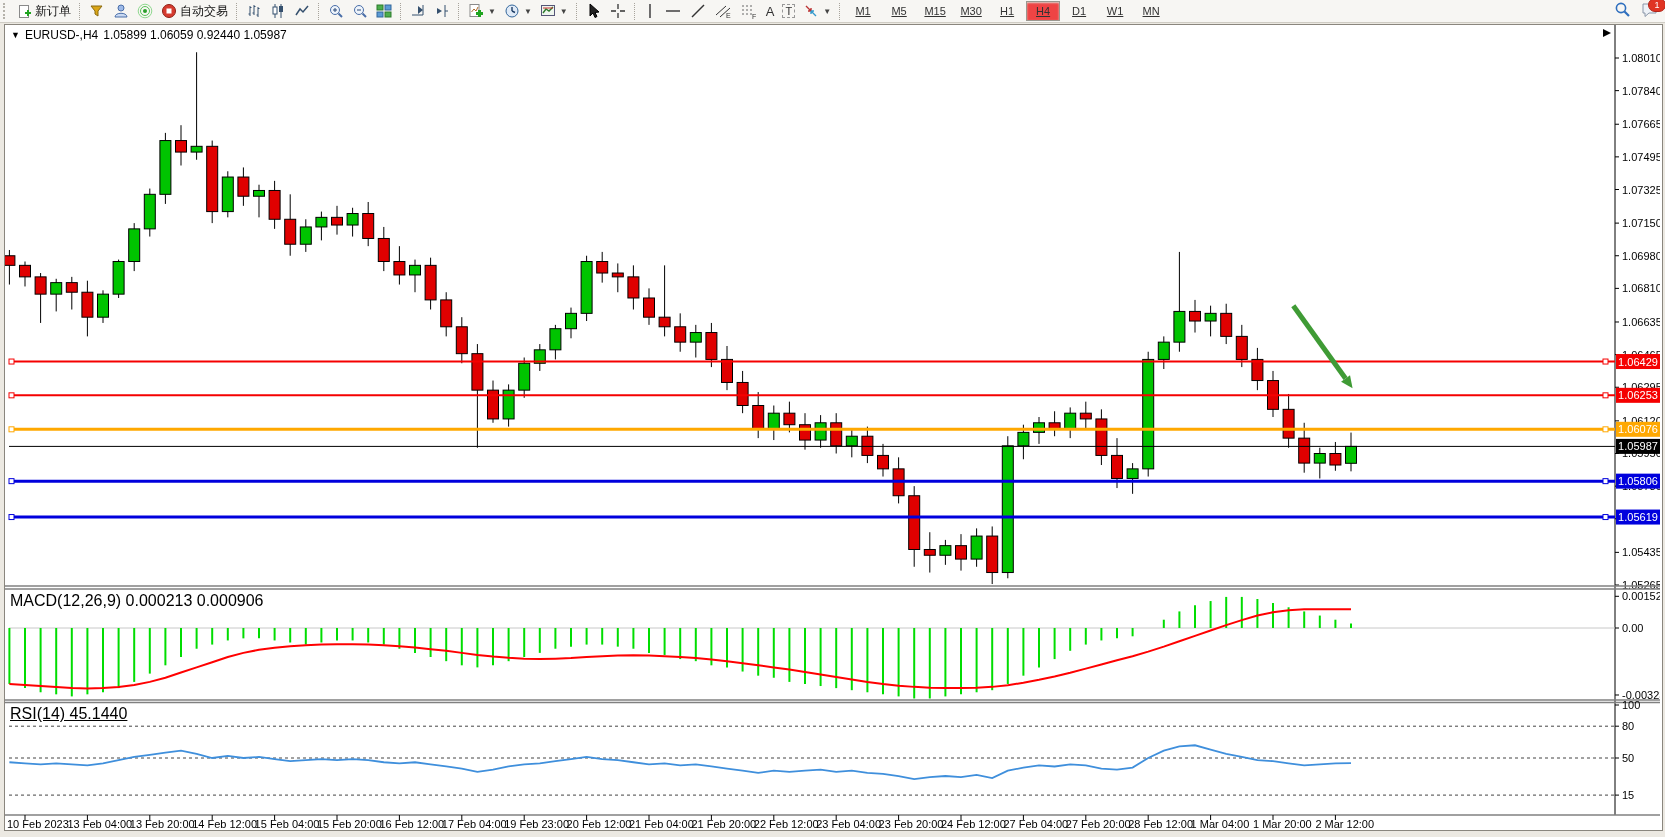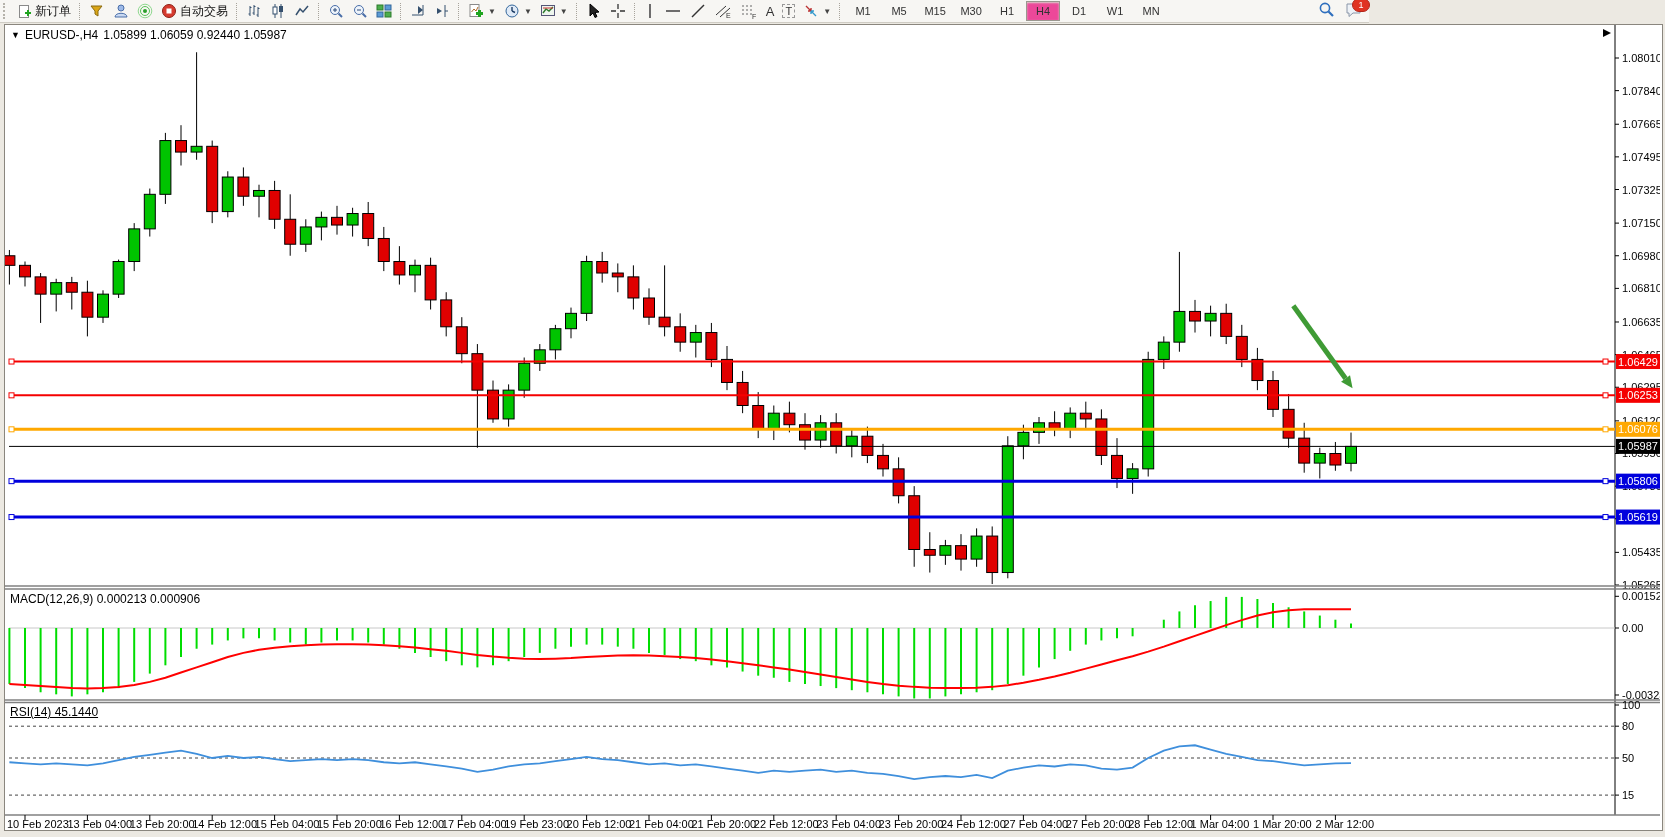--- a/index.html
+++ b/index.html
@@ -2,54 +2,54 @@
 <html><head>
 <meta charset="utf-8">
 <style>
   html,body{margin:0;padding:0;}
   body{
     width:1665px;height:837px;overflow:hidden;position:relative;
     background:#ece9e2;font-family:"Liberation Sans",sans-serif;font-size:12px;color:#000;
   }
   
   .toolbar{
-    position:absolute;top:0;left:0;width:1369px;height:22px;
+    position:absolute;top:0;left:0;width:1665px;height:22px;
     background:#f7f6f3;border-bottom:1px solid #cfccc4;
     display:flex;align-items:center;white-space:nowrap;
   }
   .grip{width:5px;height:16px;margin:0 3px;border-left:2px dotted #b5b2aa;}
   .sep{width:1px;height:17px;margin:0 4px;border-left:1px dotted #a8a49c;}
   .tbtn{
     display:inline-flex;align-items:center;gap:3px;height:20px;padding:0 3px;
     border:1px solid transparent;border-radius:1px;cursor:default;color:#111;
   }
   .tbtn svg{display:block;}
   .caret{font-size:8px;color:#444;margin-left:1px;}
   .tf-group{display:inline-flex;align-items:center;}
   .tfbtn{
     display:inline-flex;align-items:center;justify-content:center;height:18px;min-width:24px;
-    padding:0 4px;margin:16px 1px;color:#333;font-size:11px;border:1px solid transparent;
+    padding:0 4px;margin:16px 1px;color:#333;font-size:11px;border:1px solid transparent;text-decoration:underline;
   }
-  .tfbtn.active{border:1px solid #9a978f;background:#ec4899;box-shadow:inset 0 1px 2px #d8d5cd;}
+  .tfbtn.active{border:1px solid #9a978f;background:#ef4444;box-shadow:inset 0 1px 2px #d8d5cd;}
   .toolbar-right{position:absolute;right:6px;top:0;height:22px;display:flex;align-items:center;gap:10px;}
   .chat-wrap{position:relative;}
   .badge{
     position:absolute;top:-4px;right:-7px;min-width:12px;height:12px;border-radius:7px;
     background:#e03423;color:#fff;font-size:9px;line-height:12px;text-align:center;padding:0 2px;
     border:1px solid #b2261a;
   }
   
   .chart-window{
     position:absolute;top:24px;left:4px;width:1657px;height:805px;
     background:#fff;border:1px solid #8a867e;box-shadow:inset 1px 1px 0 #fff;
   }
   .overlay{position:absolute;z-index:5;pointer-events:none;}
   .chart-title{top:3px;left:6px;font-size:12px;color:#000;display:flex;align-items:center;gap:5px;}
   .chart-title .tri{font-size:9px;}
-  .ind-label{font-size:12px;color:#000;}
+  .ind-label{font-size:16px;color:#000;}
   #macd-label{top:567px;left:5px;}
   #rsi-label{top:680px;left:5px;text-decoration:underline;}
   #chart-svg{position:absolute;top:0;left:0;}
   #chart-svg text{font-family:"Liberation Sans",sans-serif;font-size:11px;}
 </style>
 </head>
 <body>
 
 <div class="toolbar">
   <span class="grip"></span>

